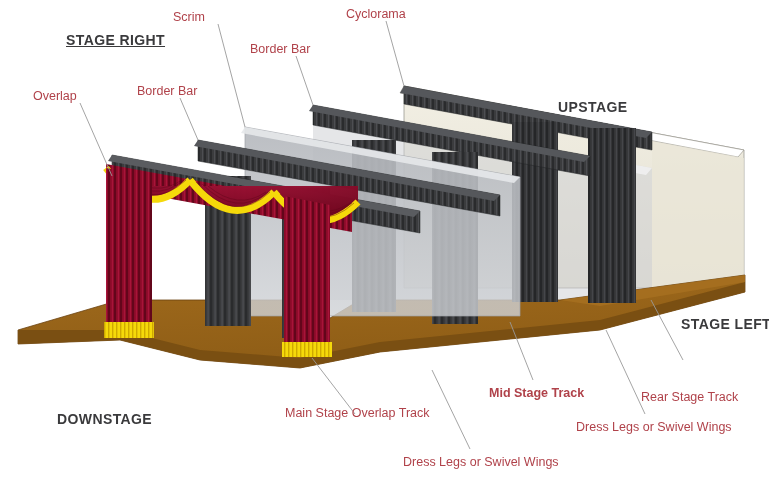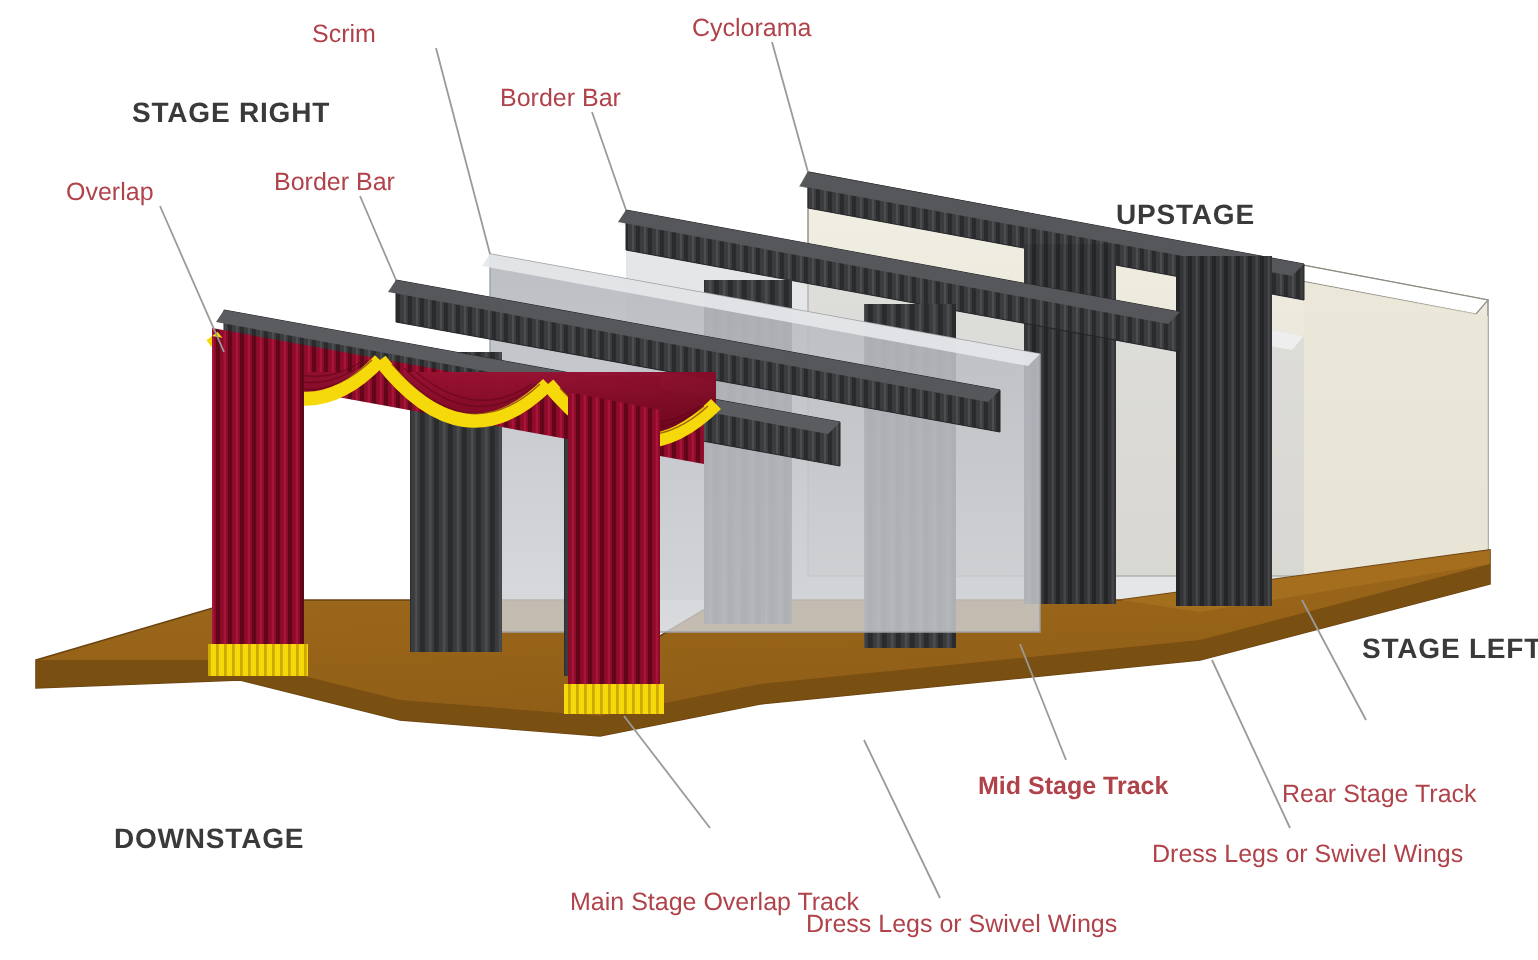--- a/index.html
+++ b/index.html
@@ -157,25 +157,25 @@
       <line x1="470" y1="449" x2="432" y2="370"></line>
       <line x1="533" y1="380" x2="510" y2="322"></line>
       <line x1="645" y1="414" x2="606" y2="330"></line>
       <line x1="683" y1="360" x2="651" y2="300"></line>
     </g>
 </svg>
 
 <div id="labels">
     <div class="lbl callout" style="left: 33px; top: 89px;">Overlap</div>
     <div class="lbl callout" style="left: 137px; top: 84px;">Border Bar</div>
-    <div class="lbl callout" style="left: 156px; top: 10px; text-align: center;">Scrim</div>
+    <div class="lbl callout" style="left: 173px; top: 10px; text-align: center;">Scrim</div>
     <div class="lbl callout" style="left: 250px; top: 42px;">Border Bar</div>
     <div class="lbl callout" style="left: 346px; top: 7px;">Cyclorama</div>
-    <div class="lbl callout" style="left: 285px; top: 444px;">Main Stage Overlap Track</div>
+    <div class="lbl callout" style="left: 285px; top: 406px;">Main Stage Overlap Track</div>
     <div class="lbl callout" style="left: 403px; top: 455px;">Dress Legs or Swivel Wings</div>
     <div class="lbl callout" style="left: 489px; top: 386px; font-weight: bold;">Mid Stage Track</div>
     <div class="lbl callout" style="left: 576px; top: 420px;">Dress Legs or Swivel Wings</div>
     <div class="lbl callout" style="left: 641px; top: 366px; margin-top: 24px;">Rear Stage Track</div>
-    <div class="lbl orient" style="left: 66px; top: 48px;">STAGE RIGHT</div>
+    <div class="lbl orient" style="left: 66px; top: 32px; text-decoration: underline;">STAGE RIGHT</div>
     <div class="lbl orient" style="left: 558px; top: 55px; margin-top: 44px;">UPSTAGE</div>
     <div class="lbl orient" style="left: 681px; top: 316px;">STAGE LEFT</div>
     <div class="lbl orient" style="left: 57px; top: 411px;">DOWNSTAGE</div>
   </div>
 
 </body></html>

